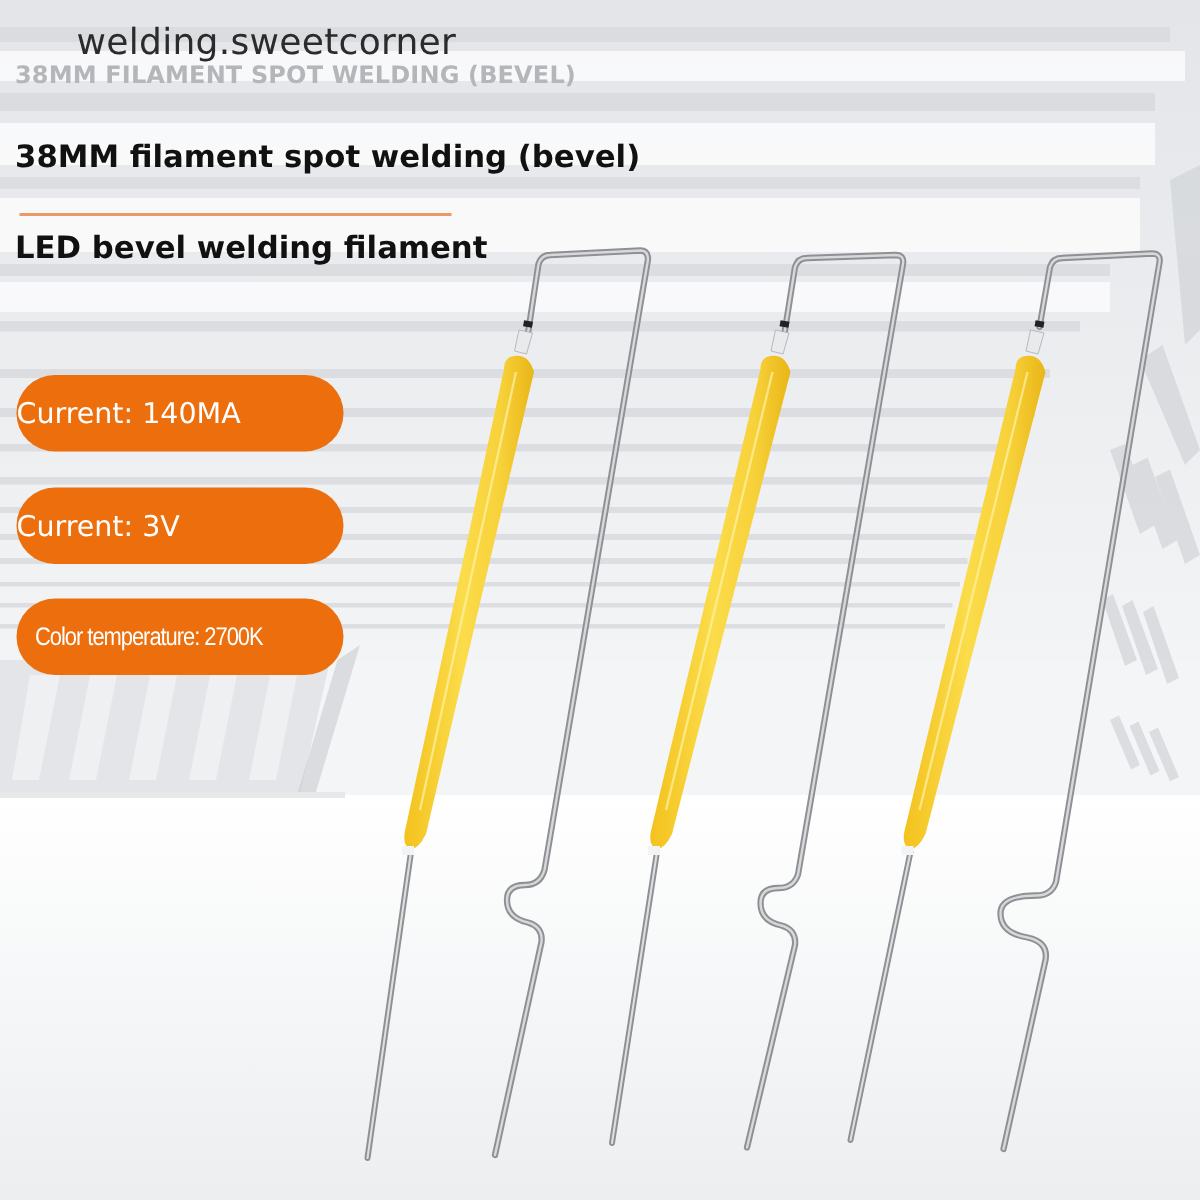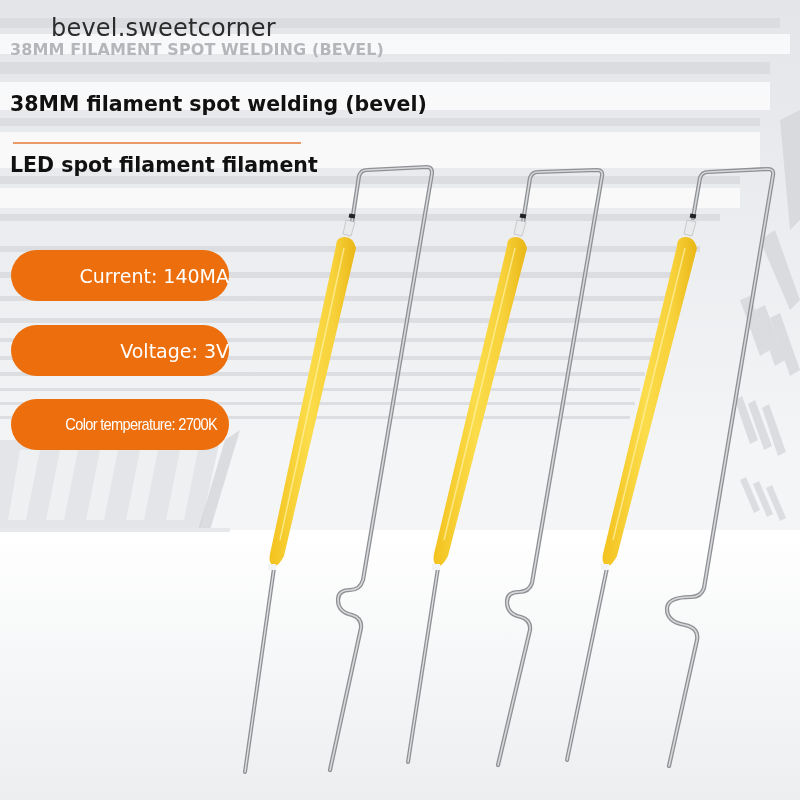--- a/index.html
+++ b/index.html
@@ -58,21 +58,21 @@
       z-index: 4;
     }
     .pill {
       position: absolute;
       left: 11px;
       width: 218px;
       height: 51px;
       border-radius: 26px;
       background: #ec6e0c;
       color: #fff;
-      display: flex; align-items: center; justify-content: flex-end;
+      display: flex; align-items: center; justify-content: flex-start;
       font-family: "DejaVu Sans", sans-serif;
       z-index: 4;
       white-space: nowrap;
     }
     .pill.p1 { top: 250px; font-size: 19px; }
     .pill.p2 { top: 325px; font-size: 19px; }
     .pill.p3 { top: 399px; font-size: 14.5px; letter-spacing: -0.8px; font-family: Liberation Sans, sans-serif; transform-origin: center; }
     .pill.p3 span { display: inline-block; transform: scaleX(0.86); font-size: 17px; }
     svg.filaments { position: absolute; inset: 0; z-index: 3; }
   </style>
@@ -192,27 +192,27 @@
     <rect x="690" y="214" width="6" height="4" fill="#222" transform="rotate(10 693 216)"></rect>
     <path d="M687,220 L696,222 L692,236 L684,234 Z" fill="#e8eaec" stroke="#b0b2b5" stroke-width="0.6"></path>
     <path d="M681,238 Q693,234 697,248 L617,556 Q612,566 607,566 Q601,564 603,554 L677,246 Q677,240 681,238 Z" fill="url(#yellowGrad)"></path>
     <path d="M685,248 L613,540" stroke="#fff3a8" stroke-width="1.5" opacity="0.7"></path>
     <path d="M607,568 L567,760" fill="none" stroke="#8e9094" stroke-width="4" stroke-linecap="round"></path>
     <path d="M607,568 L567,760" fill="none" stroke="#dcdee0" stroke-width="1.4" stroke-linecap="round"></path>
     <rect x="601" y="564" width="8" height="6" fill="#f2f3f4"></rect>
   </g>
 </svg>
 
-<div class="watermark">bevel.sweetcorner</div>
+<div class="watermark">welding.sweetcorner</div>
 <div class="subtitle-ghost">38MM FILAMENT SPOT WELDING (BEVEL)</div>
 <div class="title-main">38MM filament spot welding (bevel)</div>
 <div class="accent-line"></div>
-<div class="title-sub">LED spot filament filament</div>
+<div class="title-sub">LED bevel welding filament</div>
 
 <div class="pill p1">
   <span>Current: 140MA</span>
 </div>
 <div class="pill p2">
-  <span>Voltage: 3V</span>
+  <span>Current: 3V</span>
 </div>
 <div class="pill p3">
   <span>Color temperature: 2700K</span>
 </div>
 
 </body></html>

